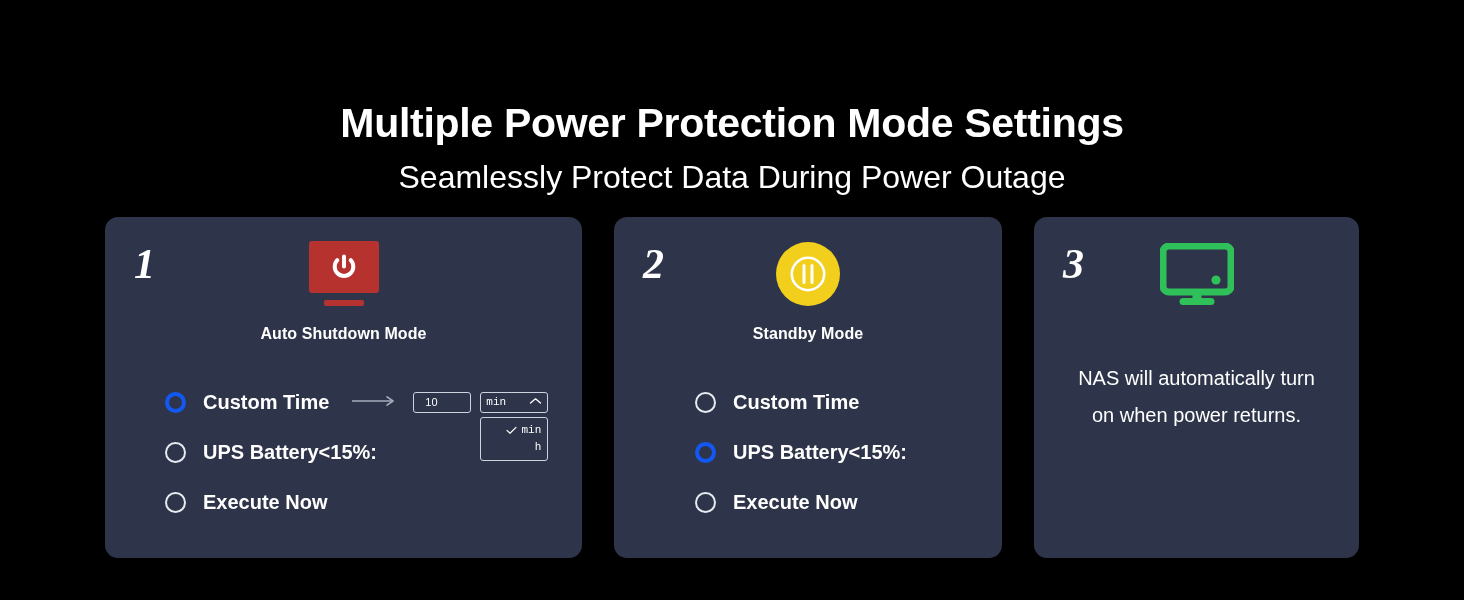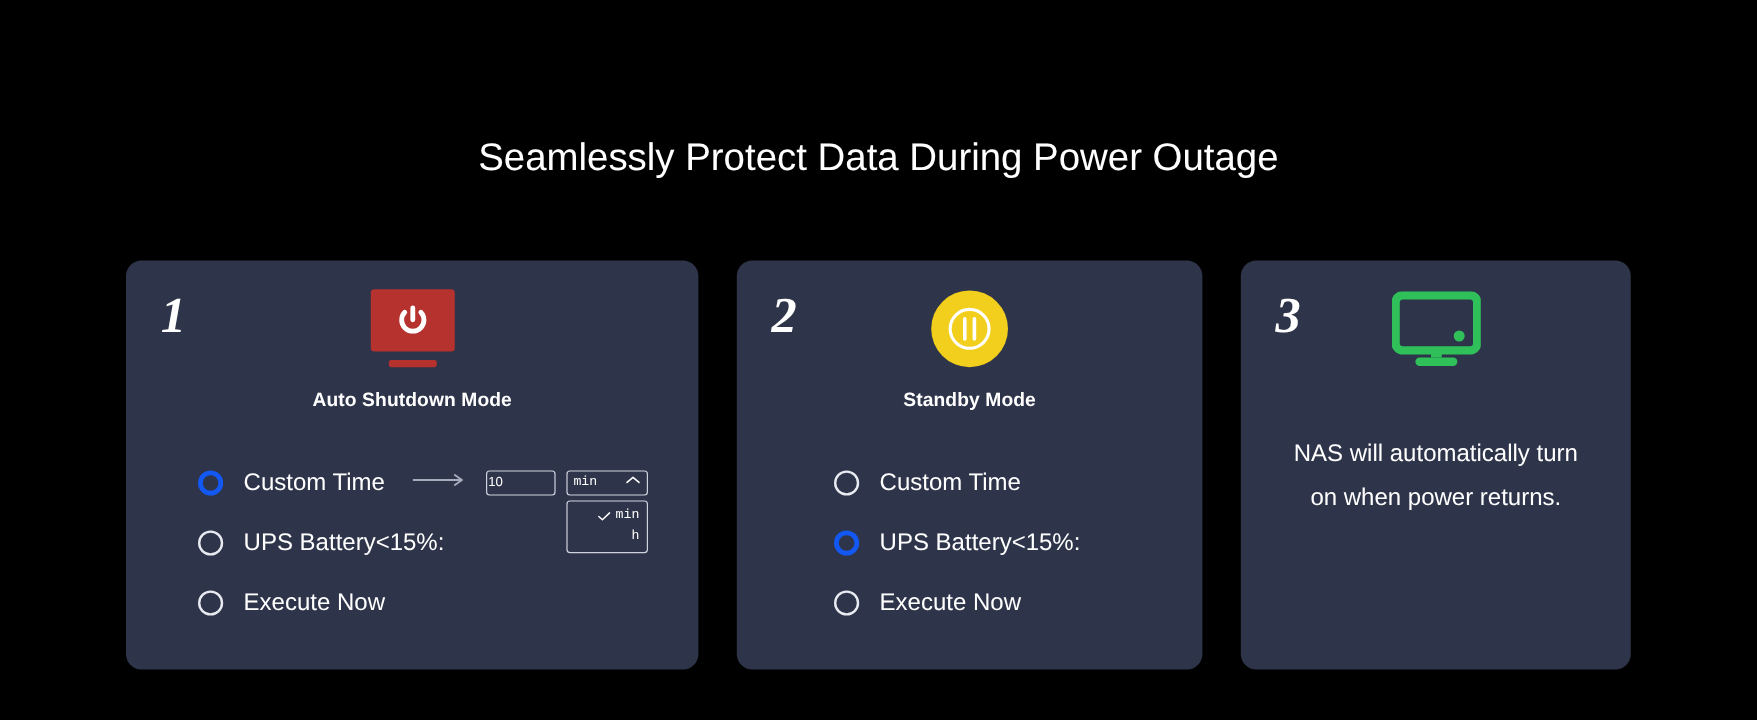--- a/index.html
+++ b/index.html
@@ -158,21 +158,21 @@
   .radio.on {
     border: 4px solid #1358f2;
     background: transparent;
   }
 
   .option-label {
     font-size: 20px;
     color: #ffffff;
     margin-left: 17px;
     white-space: nowrap;
-    font-weight: 400;
+    font-weight: 700;
   }
 
   
   .time-control {
     display: flex;
     align-items: center;
     margin-left: 22px;
   }
   .arrow-icon {
     flex: 0 0 auto;
@@ -180,21 +180,21 @@
   }
   .num-input {
     width: 58px;
     height: 21px;
     border: 1px solid #cfd3e0;
     border-radius: 3px;
     background: transparent;
     color: #ffffff;
     font-size: 11px;
     font-family: "Liberation Sans", sans-serif;
-    padding: 0 1px;
+    padding: 0 11px;
     box-sizing: border-box;
     outline: none;
   }
   .select-wrap {
     position: relative;
     margin-left: 9px;
     font-family: Liberation Mono, monospace;
   }
   .select-box {
     width: 68px;
@@ -248,20 +248,21 @@
     color: #ffffff;
     padding: 0 36px;
     box-sizing: border-box;
     font-weight: 400;
   }
 </style>
 </head>
 <body>
 
 <div class="header">
+  <h1 class="page-title">Multiple Power Protection Mode Settings</h1>
   <div class="page-subtitle">Seamlessly Protect Data During Power Outage</div>
 </div>
 
 <div class="cards-row">
 
   <div class="card card-1">
     <div class="step-number">1</div>
 
     <div class="card-icon-wrap">
       <div class="icon-monitor-red">

